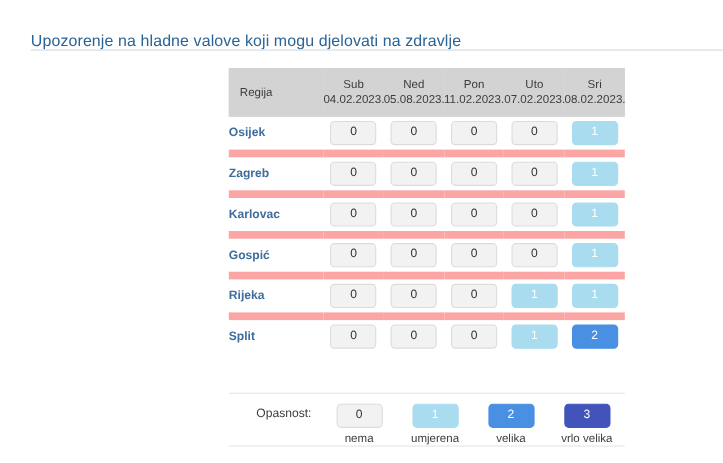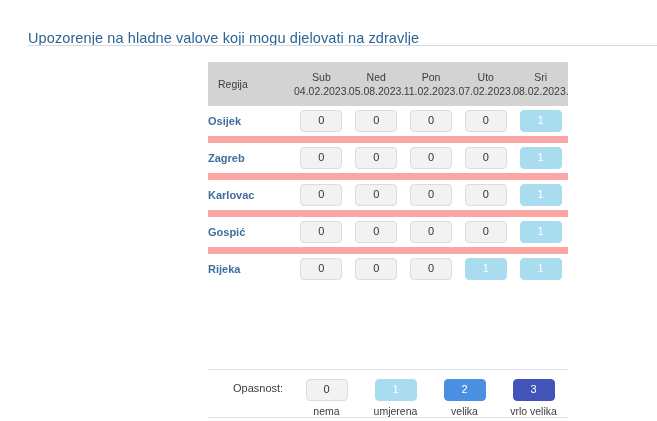--- a/index.html
+++ b/index.html
@@ -143,21 +143,21 @@
   .lvl-3 {
     background: #4254ba;
     border: 1px solid #4254ba;
     color: #ffffff;
   }
 
   
   .legend {
     position: absolute;
     left: 208px;
-    top: 369px;
+    top: 357px;
     width: 360px;
     border-top: 1px solid #e2e5ea;
     border-bottom: 1px solid #e2e5ea;
     height: 49px;
     box-sizing: border-box;
   }
 
   .legend-inner {
     display: flex;
     align-items: flex-start;
@@ -262,20 +262,28 @@
             <td><span class="badge lvl-0">0</span></td>
             <td><span class="badge lvl-1">1</span></td>
           </tr>
           <tr>
             <td class="region-name">Rijeka</td>
             <td><span class="badge lvl-0">0</span></td>
             <td><span class="badge lvl-0">0</span></td>
             <td><span class="badge lvl-0">0</span></td>
             <td><span class="badge lvl-1">1</span></td>
             <td><span class="badge lvl-1">1</span></td>
+          </tr>
+          <tr>
+            <td class="region-name">Split</td>
+            <td><span class="badge lvl-0">0</span></td>
+            <td><span class="badge lvl-0">0</span></td>
+            <td><span class="badge lvl-0">0</span></td>
+            <td><span class="badge lvl-1">1</span></td>
+            <td><span class="badge lvl-2">2</span></td>
           </tr>
         </tbody>
     </table>
   </div>
 
   <div class="legend">
     <div class="legend-inner">
       <div class="legend-label">Opasnost:</div>
 
       <div class="legend-item">

